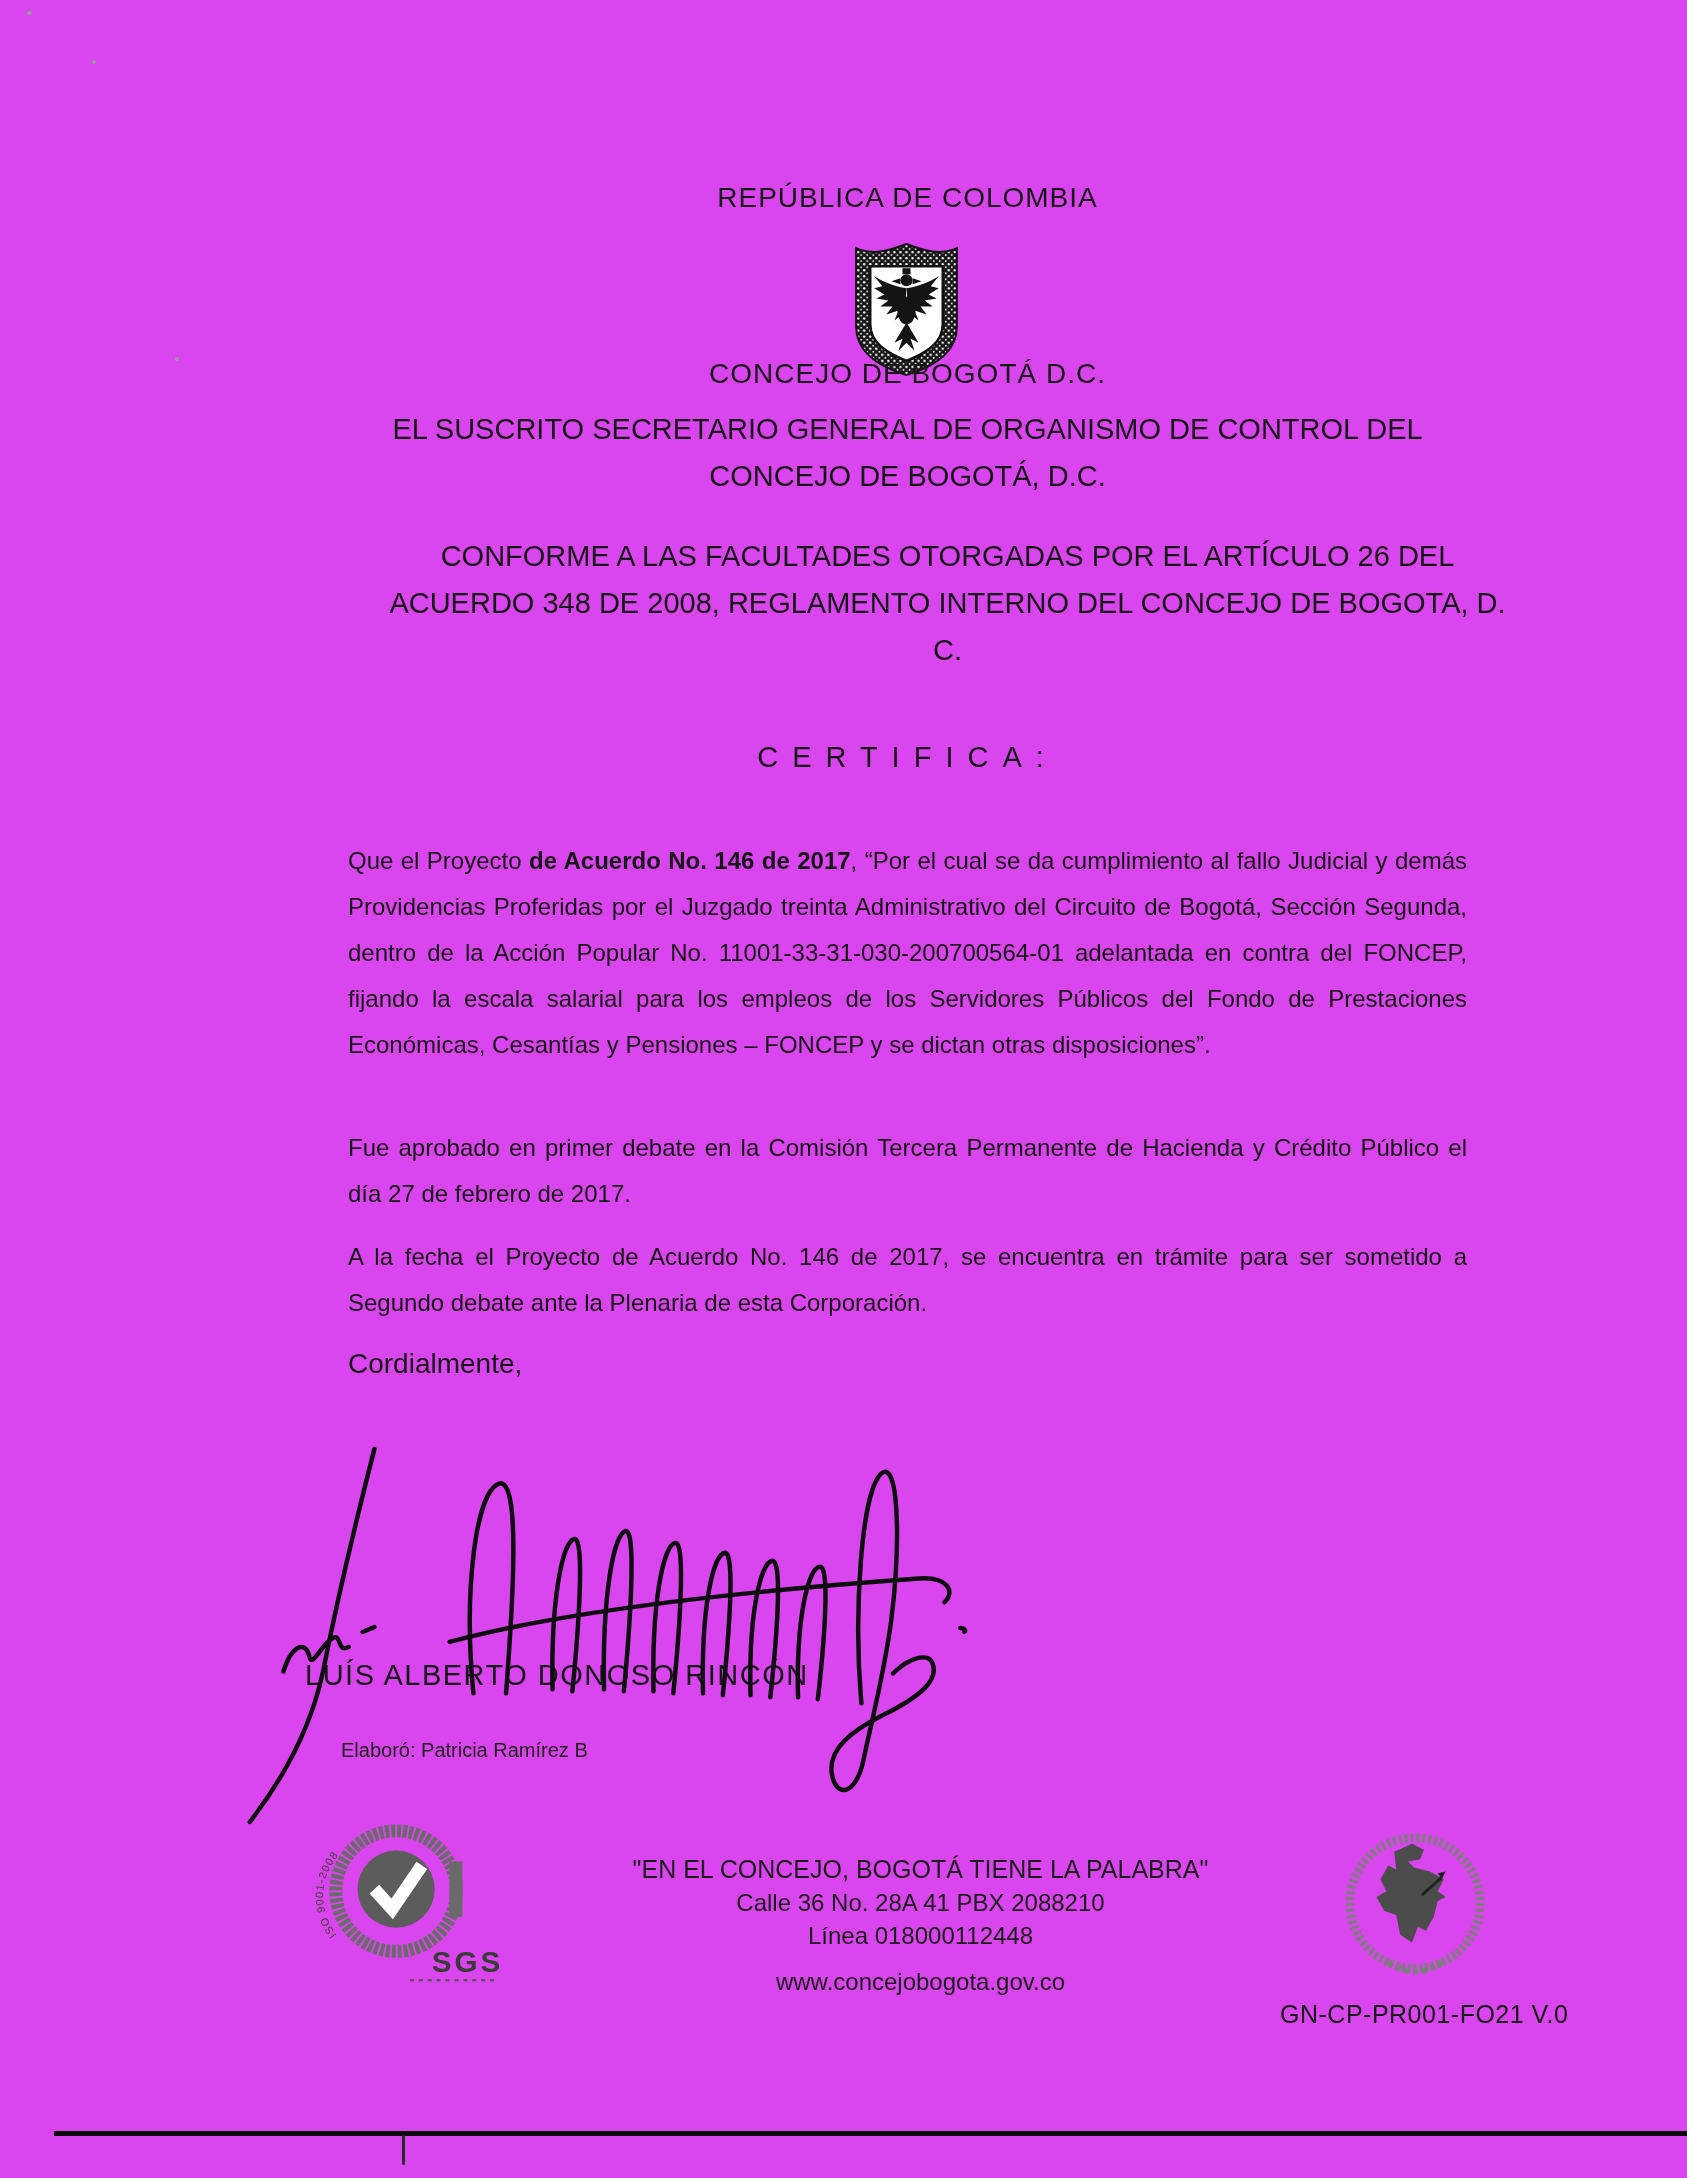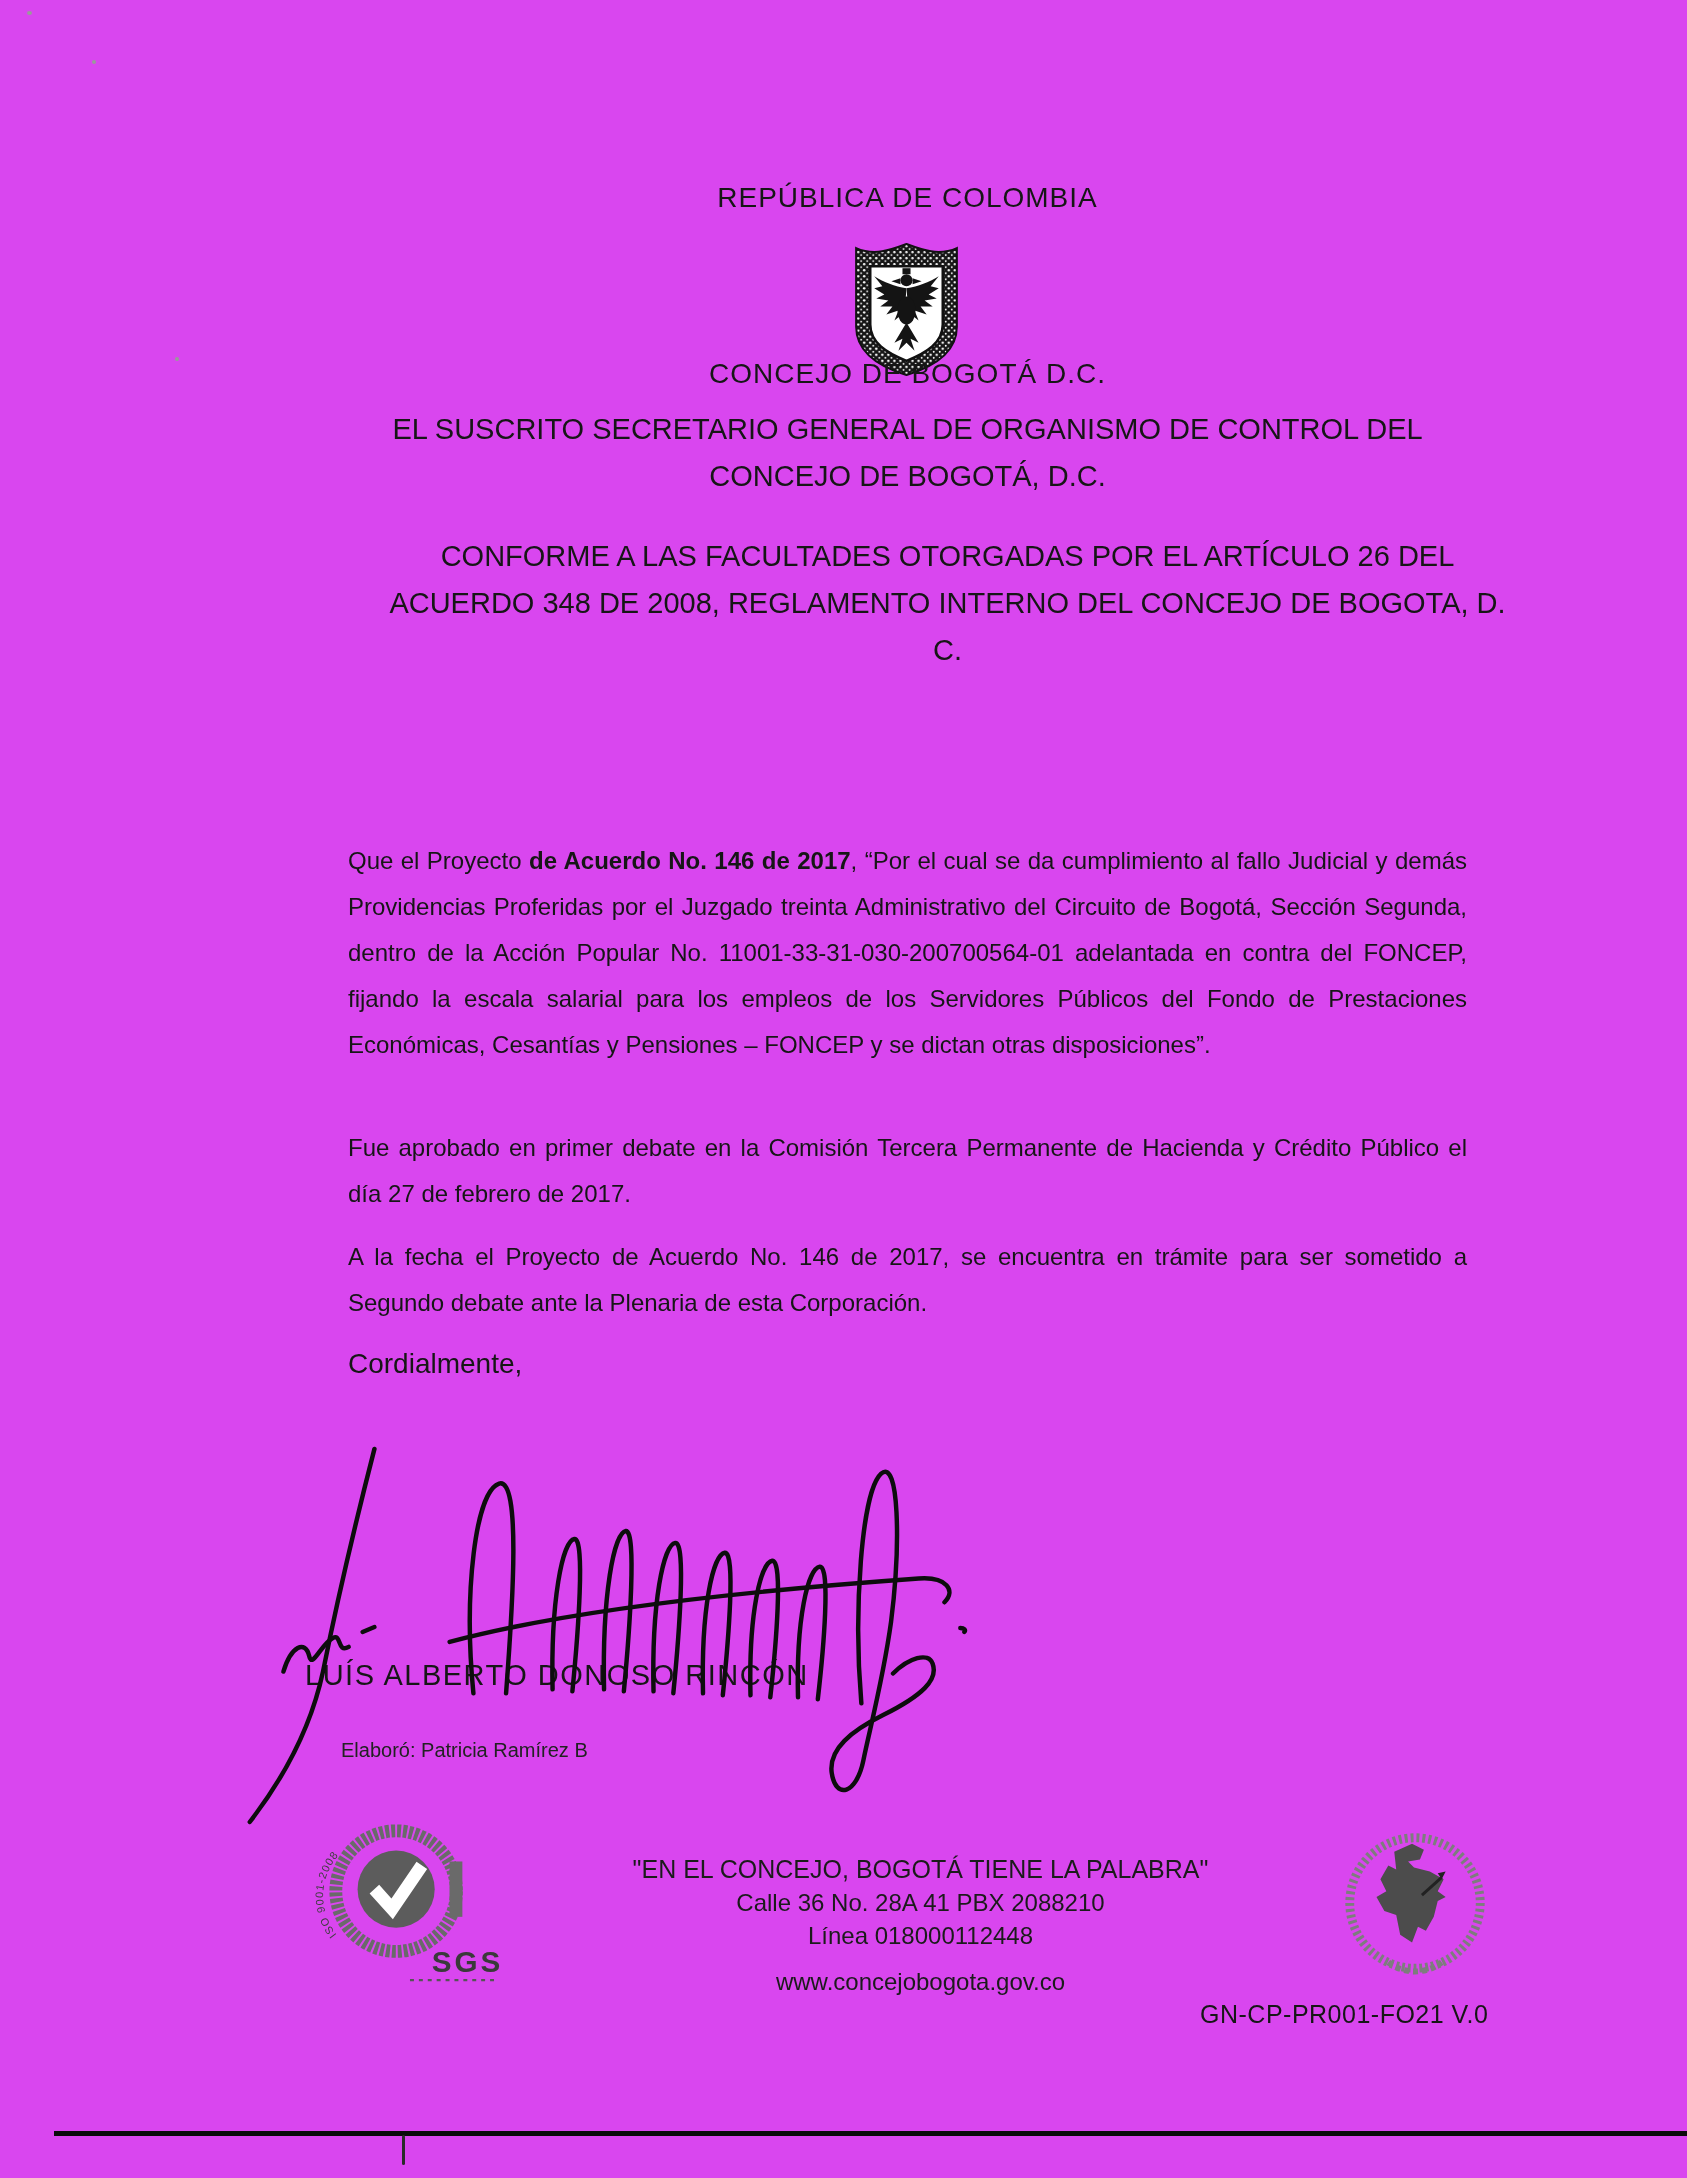--- a/index.html
+++ b/index.html
@@ -22,21 +22,21 @@
   .para3{top:1234px;}
   .closing{top:1348px;font-size:28px;}
   .sig-svg{left:226px;top:1434px;width:764px;height:393px;}
   .signatory{left:305px;top:1659px;font-size:29px;letter-spacing:1.5px;white-space:nowrap;}
   .prepared{left:341px;top:1739px;font-size:20px;color:#222;}
   .sgs{left:313px;top:1816px;width:190px;height:174px;}
   .footer-center{left:594px;top:1853px;width:653px;text-align:center;font-size:24px;line-height:33px;color:#1b1b1b;}
   .footer-center .slogan{font-size:25px;}
   .footer-center .website{margin-top:13px;}
   .seal{left:1325px;top:1820px;width:180px;height:170px;}
-  .form-code{left:1200px;top:2000px;font-size:25px;letter-spacing:0.5px;}
+  .form-code{left:1280px;top:2000px;font-size:25px;letter-spacing:0.5px;}
   .bottom-rule{left:54px;top:2131px;width:1633px;height:5px;background:#0a0a0a;}
   .rule-tick{left:402px;top:2135px;width:3px;height:30px;background:#2a2a2a;border-radius:2px;}
   .speck{position:absolute;background:#9a9a9a;border-radius:50%;}
   strong{font-weight:bold;}
 </style>
 </head>
 <body>
 
 <div class="page">
 
@@ -67,20 +67,21 @@
       <path d="M56,84 L44,104 L52,100 L48,112 L56,104 L64,112 L60,100 L68,104 Z"></path>
     </g>
   </svg>
 
   <div class="col center council">CONCEJO DE BOGOTÁ D.C.</div>
 
   <div class="col center issuer">EL SUSCRITO SECRETARIO GENERAL DE ORGANISMO DE CONTROL DEL CONCEJO DE BOGOTÁ, D.C.</div>
 
   <div class="col center authority">CONFORME A LAS FACULTADES OTORGADAS POR EL ARTÍCULO 26 DEL ACUERDO 348 DE 2008, REGLAMENTO INTERNO DEL CONCEJO DE BOGOTA, D. C.</div>
 
+  <div class="col center certifica">CERTIFICA:</div>
 
   <p class="col para para1"><span>Que el Proyecto </span><strong>de Acuerdo No. 146 de 2017</strong><span>, “Por el cual se da cumplimiento al fallo Judicial y demás Providencias Proferidas por el Juzgado treinta Administrativo del Circuito de Bogotá, Sección Segunda, dentro de la Acción Popular No. 11001-33-31-030-200700564-01 adelantada en contra del FONCEP, fijando la escala salarial para los empleos de los Servidores Públicos del Fondo de Prestaciones Económicas, Cesantías y Pensiones – FONCEP y se dictan otras disposiciones”.</span></p>
 
   <p class="col para para2">Fue aprobado en primer debate en la Comisión Tercera Permanente de Hacienda y Crédito Público el día 27 de febrero de 2017.</p>
 
   <p class="col para para3">A la fecha el Proyecto de Acuerdo No. 146 de 2017, se encuentra en trámite para ser sometido a Segundo debate ante la Plenaria de esta Corporación.</p>
 
   <div class="col closing">Cordialmente,</div>
 
   <div class="abs signatory">LUÍS ALBERTO DONOSO RINCÓN</div>

